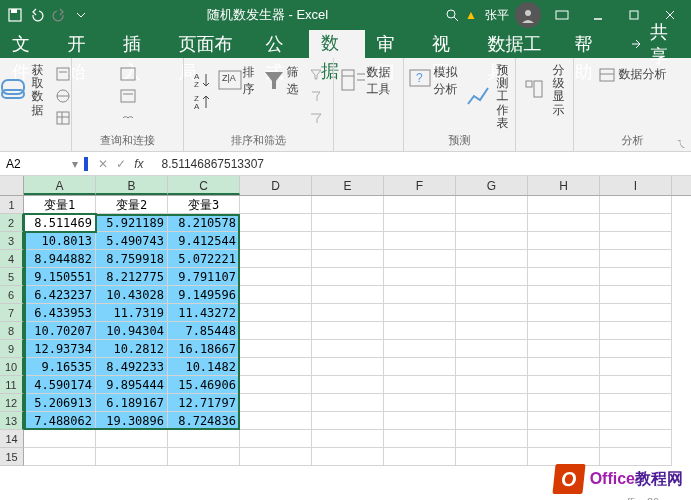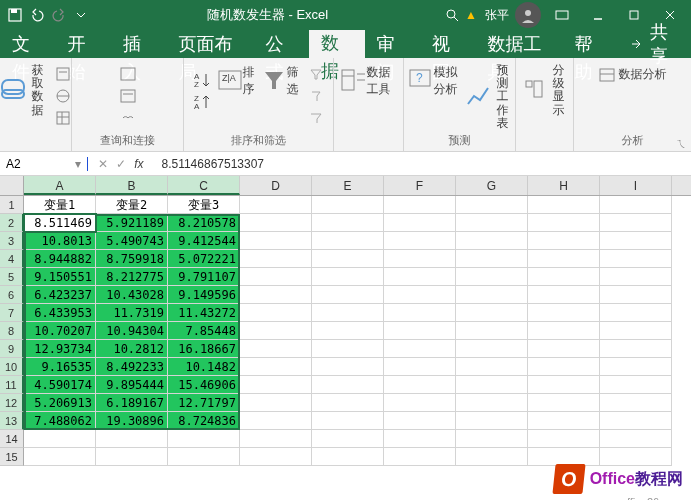--- a/index.html
+++ b/index.html
@@ -27,37 +27,37 @@
 .group-body { display: flex; align-items: flex-start; gap: 4px; flex: 1; }
 .group-label { font-size: 11px; color: #666; padding: 2px 0 3px 0; }
 .bigbtn { display: flex; align-items: center; justify-content: space-between; font-size: 12px; color: #404040; width: 50px; padding-top: 4px; }
 .bigbtn .icn { width: 32px; height: 32px; display: flex; align-items: center; justify-content: center; margin-bottom: 2px; }
 .smallbtns { display: flex; flex-direction: column; gap: 2px; padding-top: 4px; }
 .smallbtns .sb { width: 22px; height: 20px; display: flex; align-items: center; justify-content: center; }
 .collapse-control { position: absolute; right: 4px; top: 136px; font-size: 11px; color: #777; }
 
 
 .fbar { height: 24px; border-bottom: 1px solid #d4d4d4; display: flex; align-items: center; font-size: 12px; }
-.namebox { width: 88px; border-right: 1px solid #1d4ed8; padding: 0 6px; display: flex; align-items: center; justify-content: space-between; }
+.namebox { width: 88px; border-right: 4px solid #1d4ed8; padding: 0 6px; display: flex; align-items: center; justify-content: space-between; }
 .fx-btns { display: flex; gap: 8px; padding: 0 10px; color: #9a9a9a; align-items: center; }
 .fx-val { padding-left: 8px; color: #333; }
 
 
 .grid { position: relative; }
 .colheads { display: flex; height: 20px; background: #e6e6e6; border-bottom: 1px solid #aaa; font-size: 12px; }
 .selall { width: 24px; border-right: 1px solid #aaa; background: #e6e6e6; }
 .ch { border-right: 1px solid #ccc; text-align: center; line-height: 20px; color: #333; }
 .ch.sel { background: #c9e8d3; border-bottom: 2px solid #217346; }
 .rows { font-size: 12px; }
 .row { display: flex; height: 18px; }
 .rh { width: 24px; background: #e6e6e6; border-right: 1px solid #aaa; border-bottom: 1px solid #ccc; text-align: center; line-height: 18px; font-size: 11px; color: #333; }
 .rh.sel { background: #c9e8d3; border-right: 2px solid #217346; }
 .cell { border-right: 1px solid #d4d4d4; border-bottom: 1px solid #d4d4d4; padding: 0 3px; line-height: 18px; text-align: right; font-family: "SimSun", monospace; overflow: hidden; }
 .cell.hdr { text-align: center; }
-.cell.seld { background: #22c55e; }
+.cell.seld { background: #7dd3fc; }
 .cell.active { background: #fff; outline: 2px solid #217346; outline-offset: -1px; z-index: 2; position: relative; }
 .sel-outline { position: absolute; border: 2px solid #217346; pointer-events: none; }
 .wA { width: 72px; } .wB { width: 72px; } .wC { width: 72px; } .wD { width: 72px; } .wE { width: 72px; } .wF { width: 72px; } .wG { width: 72px; } .wH { width: 72px; } .wI { width: 72px; }
 
 
 .watermark { position: absolute; right: 8px; bottom: 6px; font-size: 16px; font-weight: bold; display: flex; align-items: center; gap: 6px; }
 .watermark .o-logo { width: 30px; height: 30px; background: #d83b01; color: #fff; display: inline-flex; align-items: center; justify-content: center; font-size: 20px; border-radius: 2px; transform: skewX(-6deg); }
 .watermark .txt1 { color: #a21caf; }
 .watermark .txt2 { color: #4c1d95; }
 .watermark .sub { position: absolute; right: 0; bottom: -14px; font-size: 11px; color: #999; font-weight: normal; }

